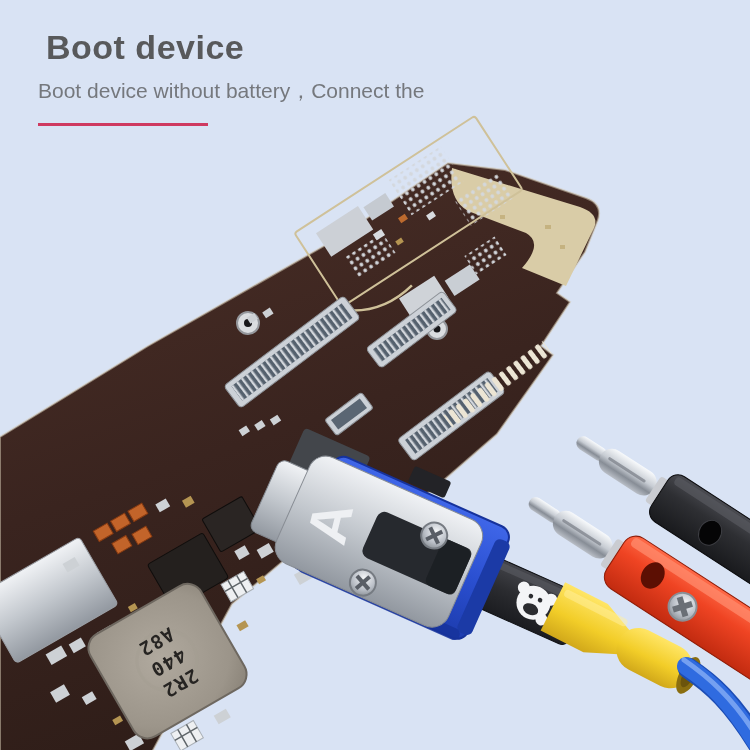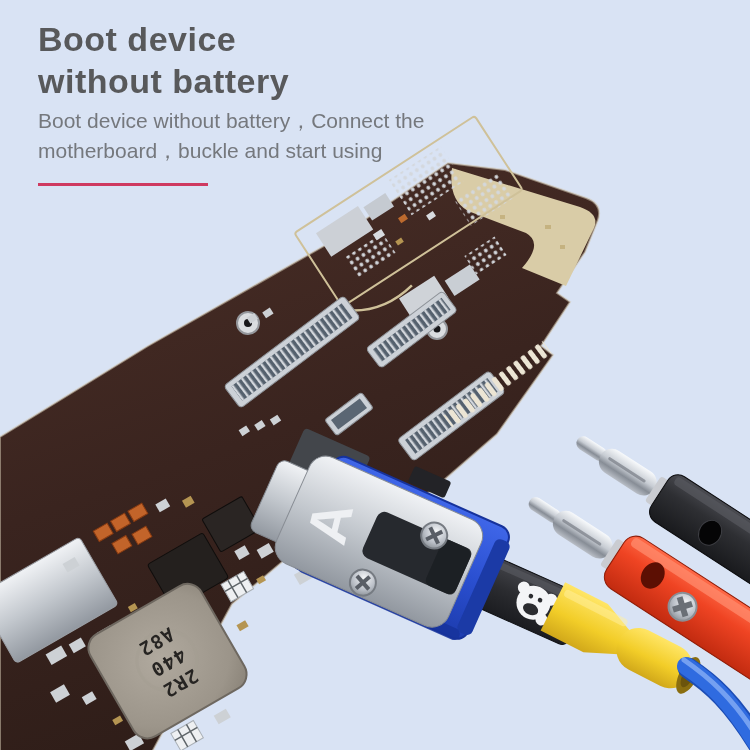--- a/index.html
+++ b/index.html
@@ -5,21 +5,21 @@
   html,body{margin:0;padding:0;}
   .canvas{
     position:relative;width:750px;height:750px;overflow:hidden;
     background:var(--bg,#d9e3f4);
     font-family:"Liberation Sans",sans-serif;
   }
   .photo-svg{position:absolute;left:0;top:0;}
   .header{position:absolute;left:38px;top:18px;z-index:5;}
   .title{
     font-size:34px;line-height:42px;font-weight:700;
-    color:var(--title,#58595b);letter-spacing:.5px;margin:0;
+    color:var(--title,#58595b);letter-spacing:.5px;margin:8px;
   }
   .subtitle{
     margin-top:4px;font-size:21px;line-height:30px;
     color:var(--subtitle,#75787d);
   }
   .accent-line{
     margin-top:17px;width:170px;height:3px;
     background:var(--accent,#cf3a60);
   }
 </style>
@@ -292,22 +292,20 @@
         <circle r="14" fill="url(#gScrew)" stroke="#8a8f96" stroke-width="2"></circle>
         <rect x="-3" y="-10" width="6" height="20" fill="#6a6f76"></rect>
         <rect x="-10" y="-3" width="20" height="6" fill="#6a6f76"></rect>
       </g>
     </g>
   </svg>
 
   <div class="header">
     <h1 class="title">
       <span style="display:block">Boot device</span>
-      <span style="display:block">without battery</span>
     </h1>
     <div class="subtitle">
       <span style="display:block">Boot device without battery，Connect the</span>
-      <span style="display:block">motherboard，buckle and start using</span>
     </div>
     <div class="accent-line"></div>
   </div>
 
 </div>
 
 </body></html>

